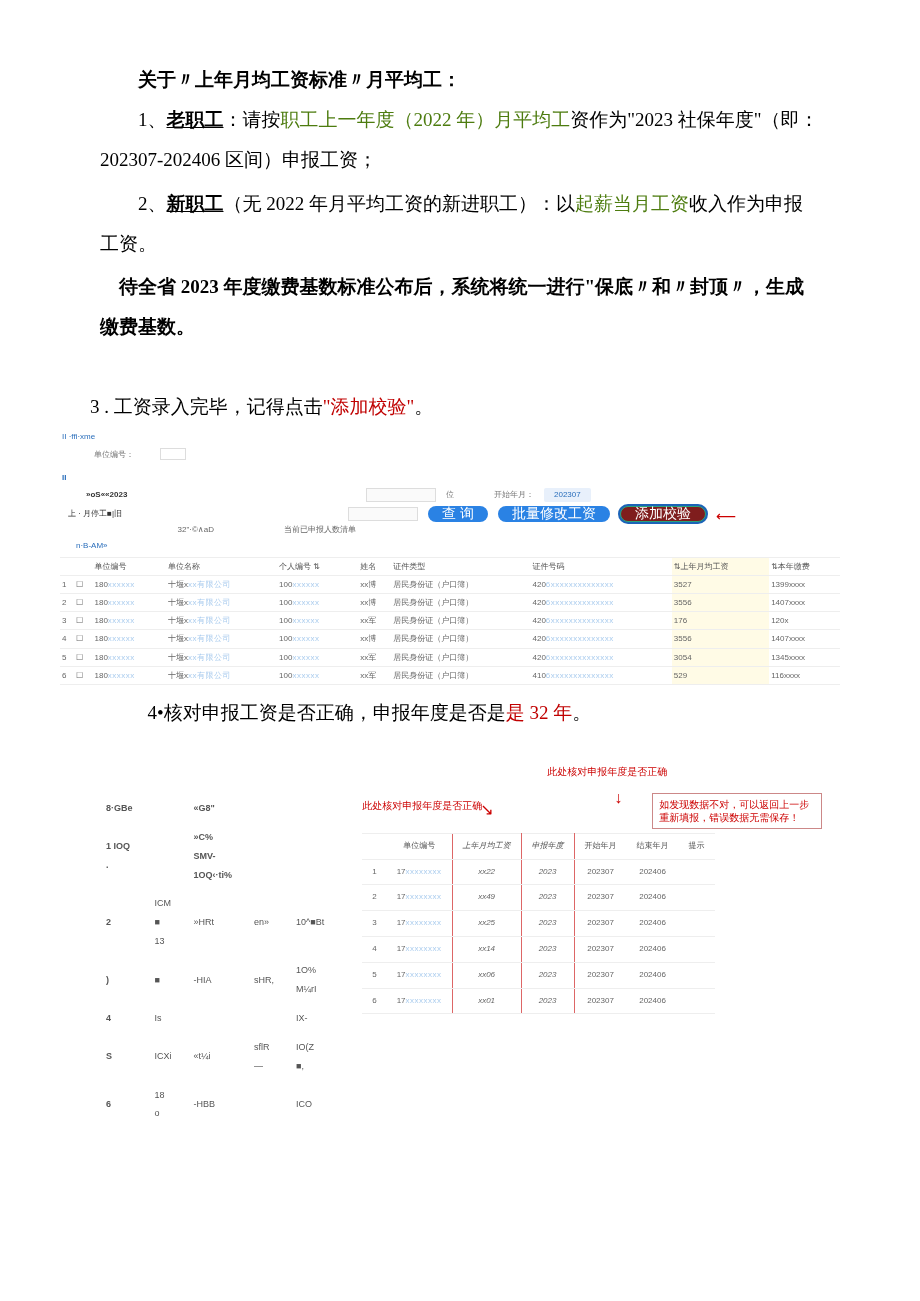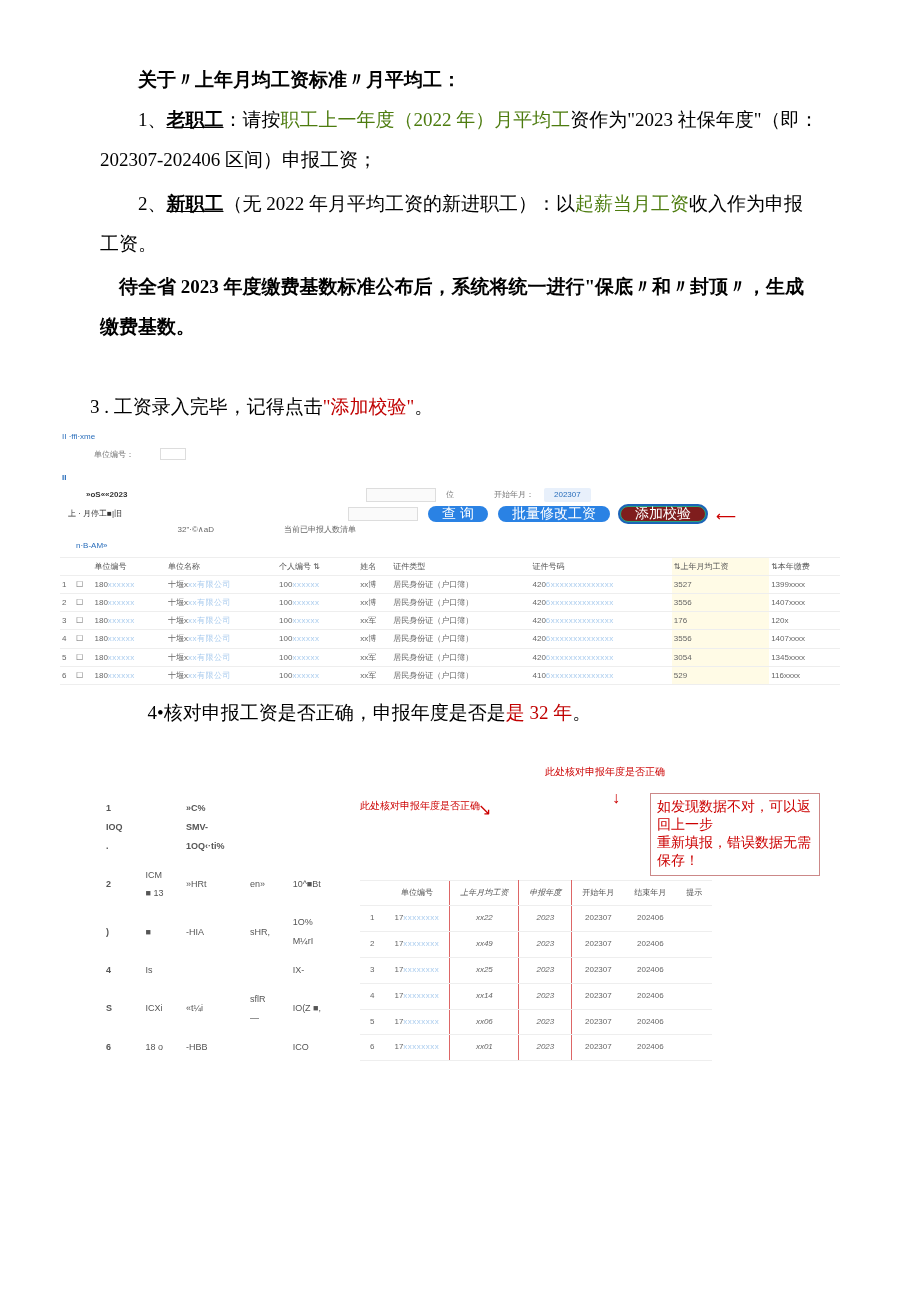--- a/index.html
+++ b/index.html
@@ -50,21 +50,21 @@
   .tbl1 th { color:#555; font-weight:normal;}
   .blur { color:#aaccee; letter-spacing:0.5px;}
   .yellowcol { background:#fffbe6;}
 
   
   .shot2wrap { margin-top:60px; display:flex; gap:20px; font-family:"Microsoft YaHei",Arial,sans-serif;}
   .lefttbl { font-size:9px; color:#555; }
   .lefttbl td { padding:4px 16px 4px 4px;}
   .righthalf { position:relative; }
   .ann { position:absolute; font-size:10px; color:#c00; line-height:1.3; font-family:"SimSun",serif;}
-  .callbox { border:1px solid #c88; color:#c00; font-size:14px; padding:4px 6px; line-height:1.3; font-family:"SimSun",serif;}
+  .callbox { border:1px solid #c88; color:#c00; font-size:10px; padding:4px 6px; line-height:1.3; font-family:"SimSun",serif;}
   .arrowline { position:absolute; color:#c00; font-size:16px;}
   .tbl2 { border-collapse:collapse; font-size:8px; color:#666;}
   .tbl2 th, .tbl2 td { border-top:1px solid #eee; border-bottom:1px solid #eee; padding:4px 10px; text-align:center;}
   .tbl2 th { color:#555; font-weight:normal;}
   .redbox-l { border-left:1.5px solid #d66;font-style:italic; }
   .redbox-r { border-right:1.5px solid #d66; }
   .redbox-t { border-top:1.5px solid #d66; }
   .redbox-b { border-bottom:1.5px solid #d66; }
 </style>
 </head>
@@ -223,20 +223,27 @@
 </div>
 
 <div style="text-indent:2.5em">
   <span>4•核对申报工资是否正确，申报年度是否是</span><span class="red">是 32 年</span><span>。</span>
 </div>
 
 <div class="shot2wrap">
 
   <table class="lefttbl">
     <tbody>
+        <tr>
+          <td class="bold">8·GBe</td>
+          <td></td>
+          <td class="bold">«G8"</td>
+          <td></td>
+          <td></td>
+        </tr>
     <tr>
           <td class="bold">1 IOQ .</td>
           <td></td>
           <td class="bold">»C% SMV- 1OQ‹·ti%</td>
           <td></td>
           <td></td>
         </tr>
     <tr>
           <td class="bold">2</td>
           <td>ICM ■ 13</td>

